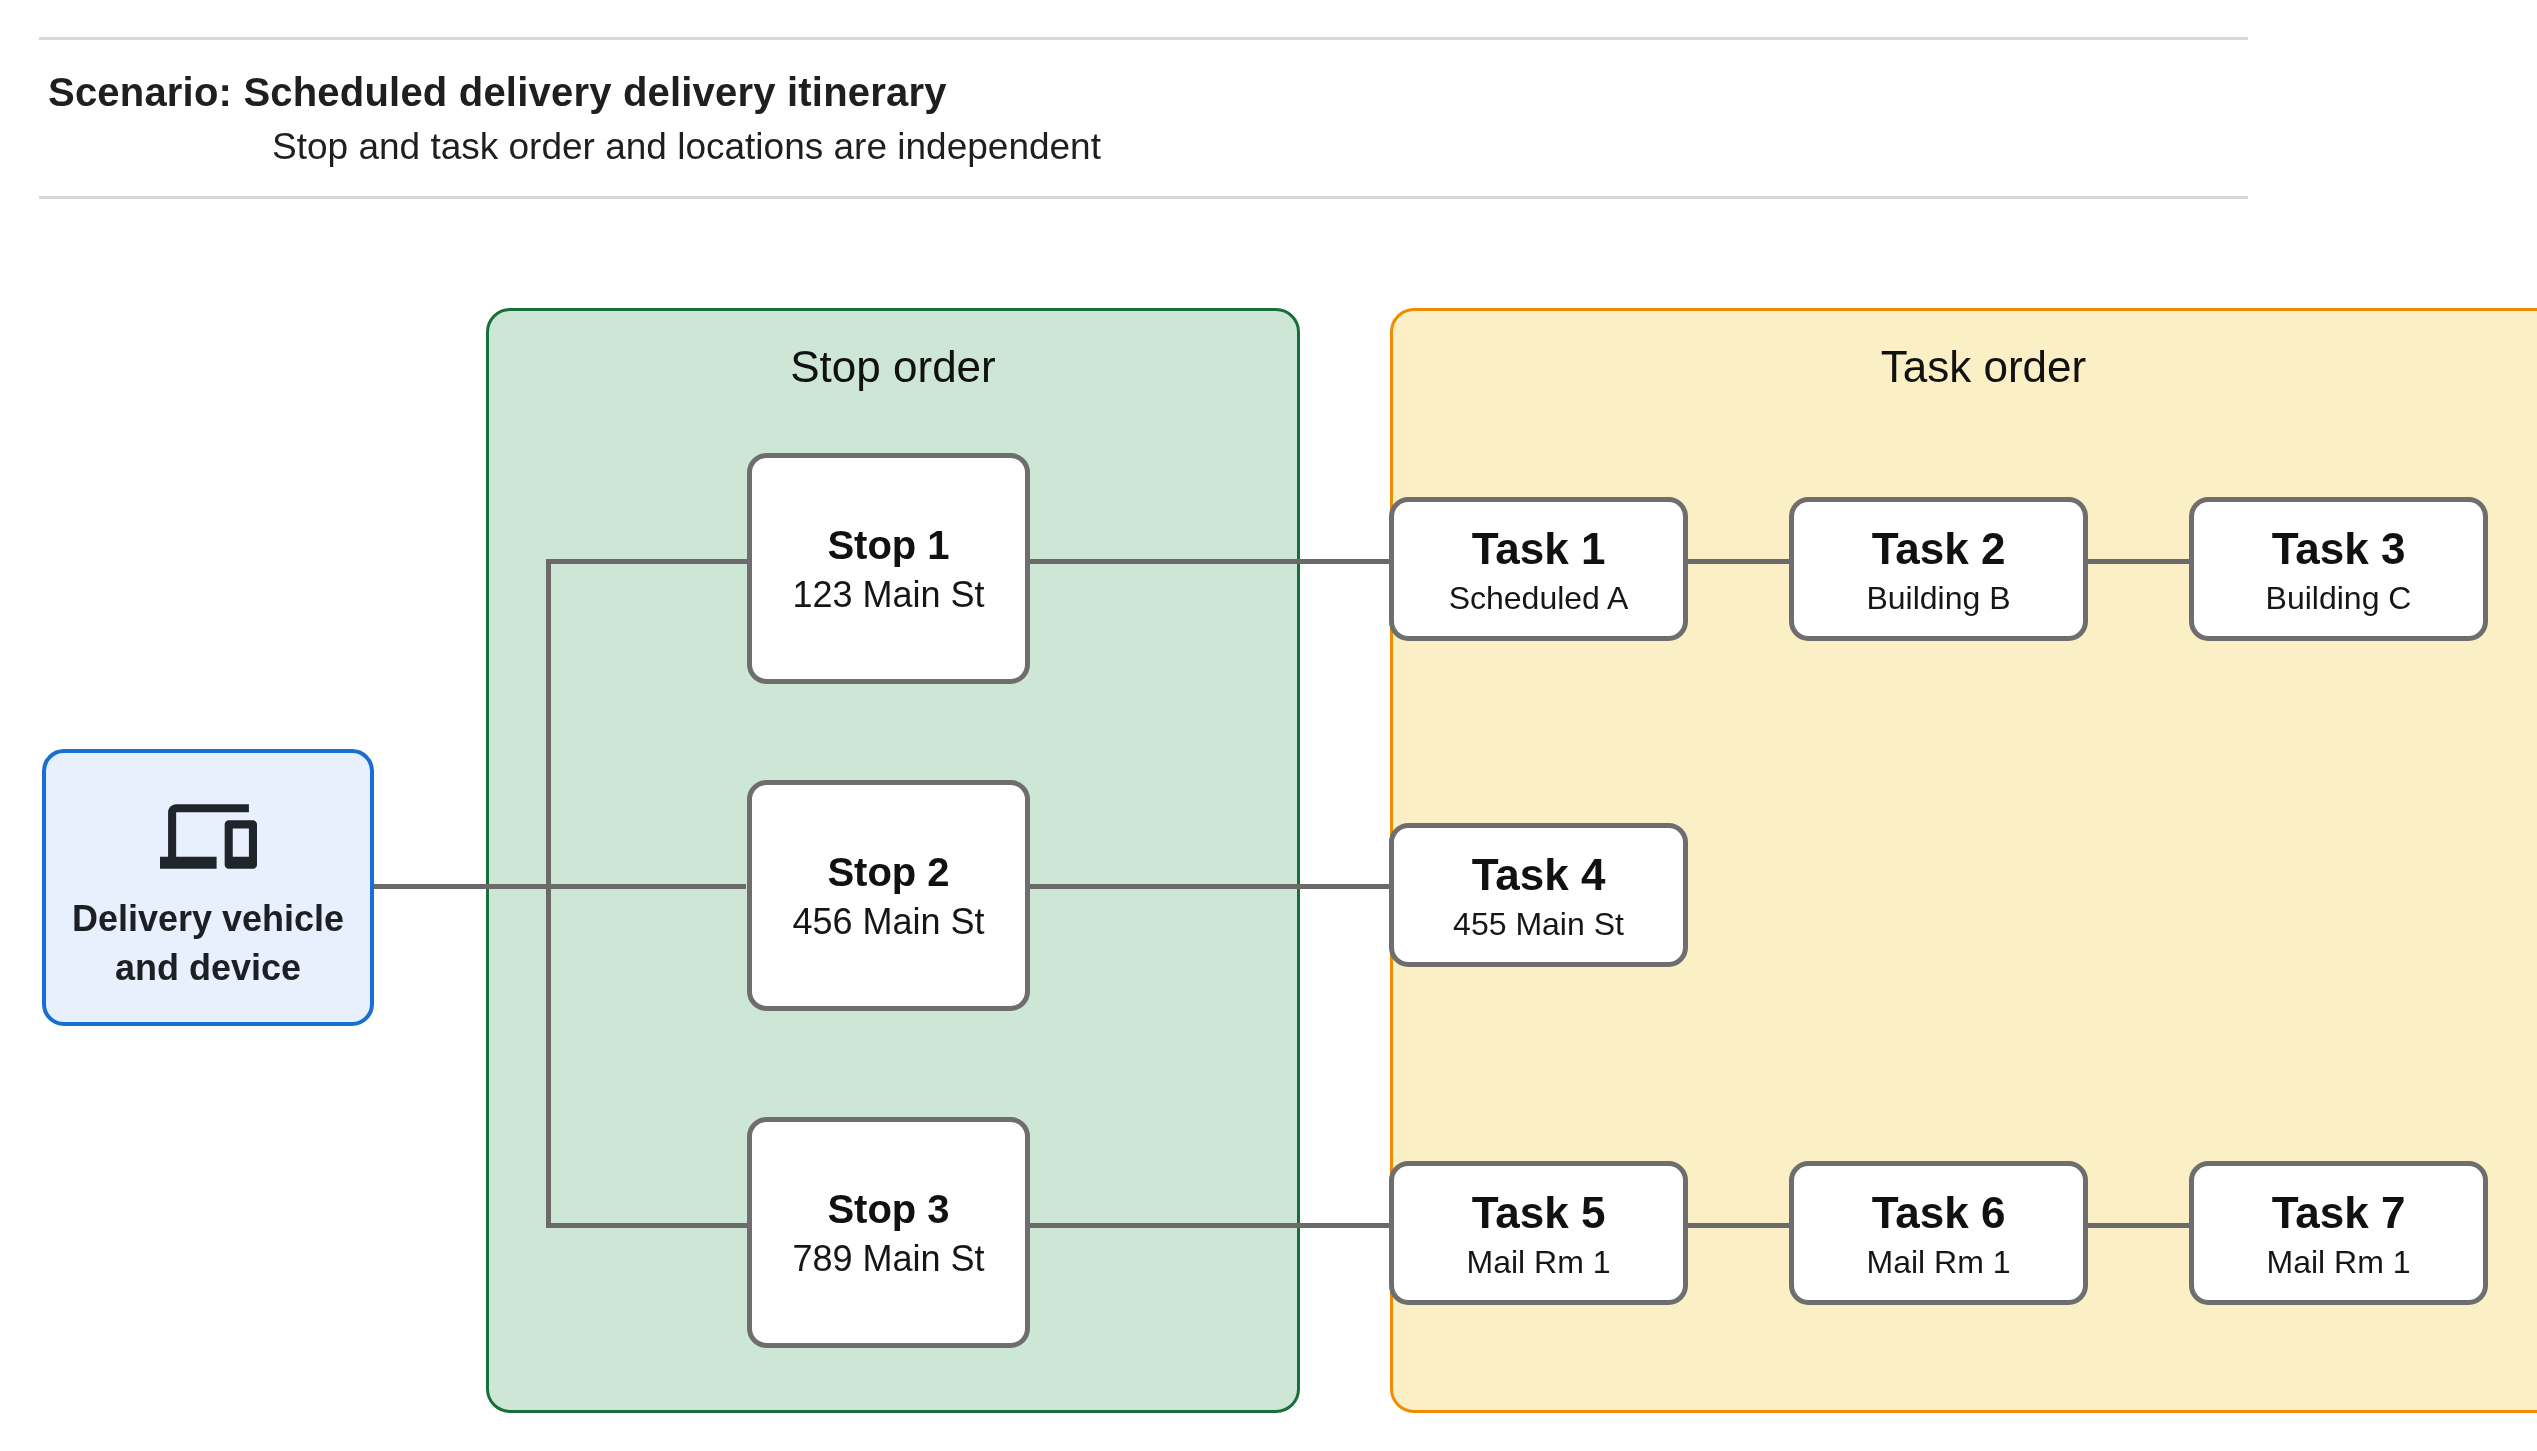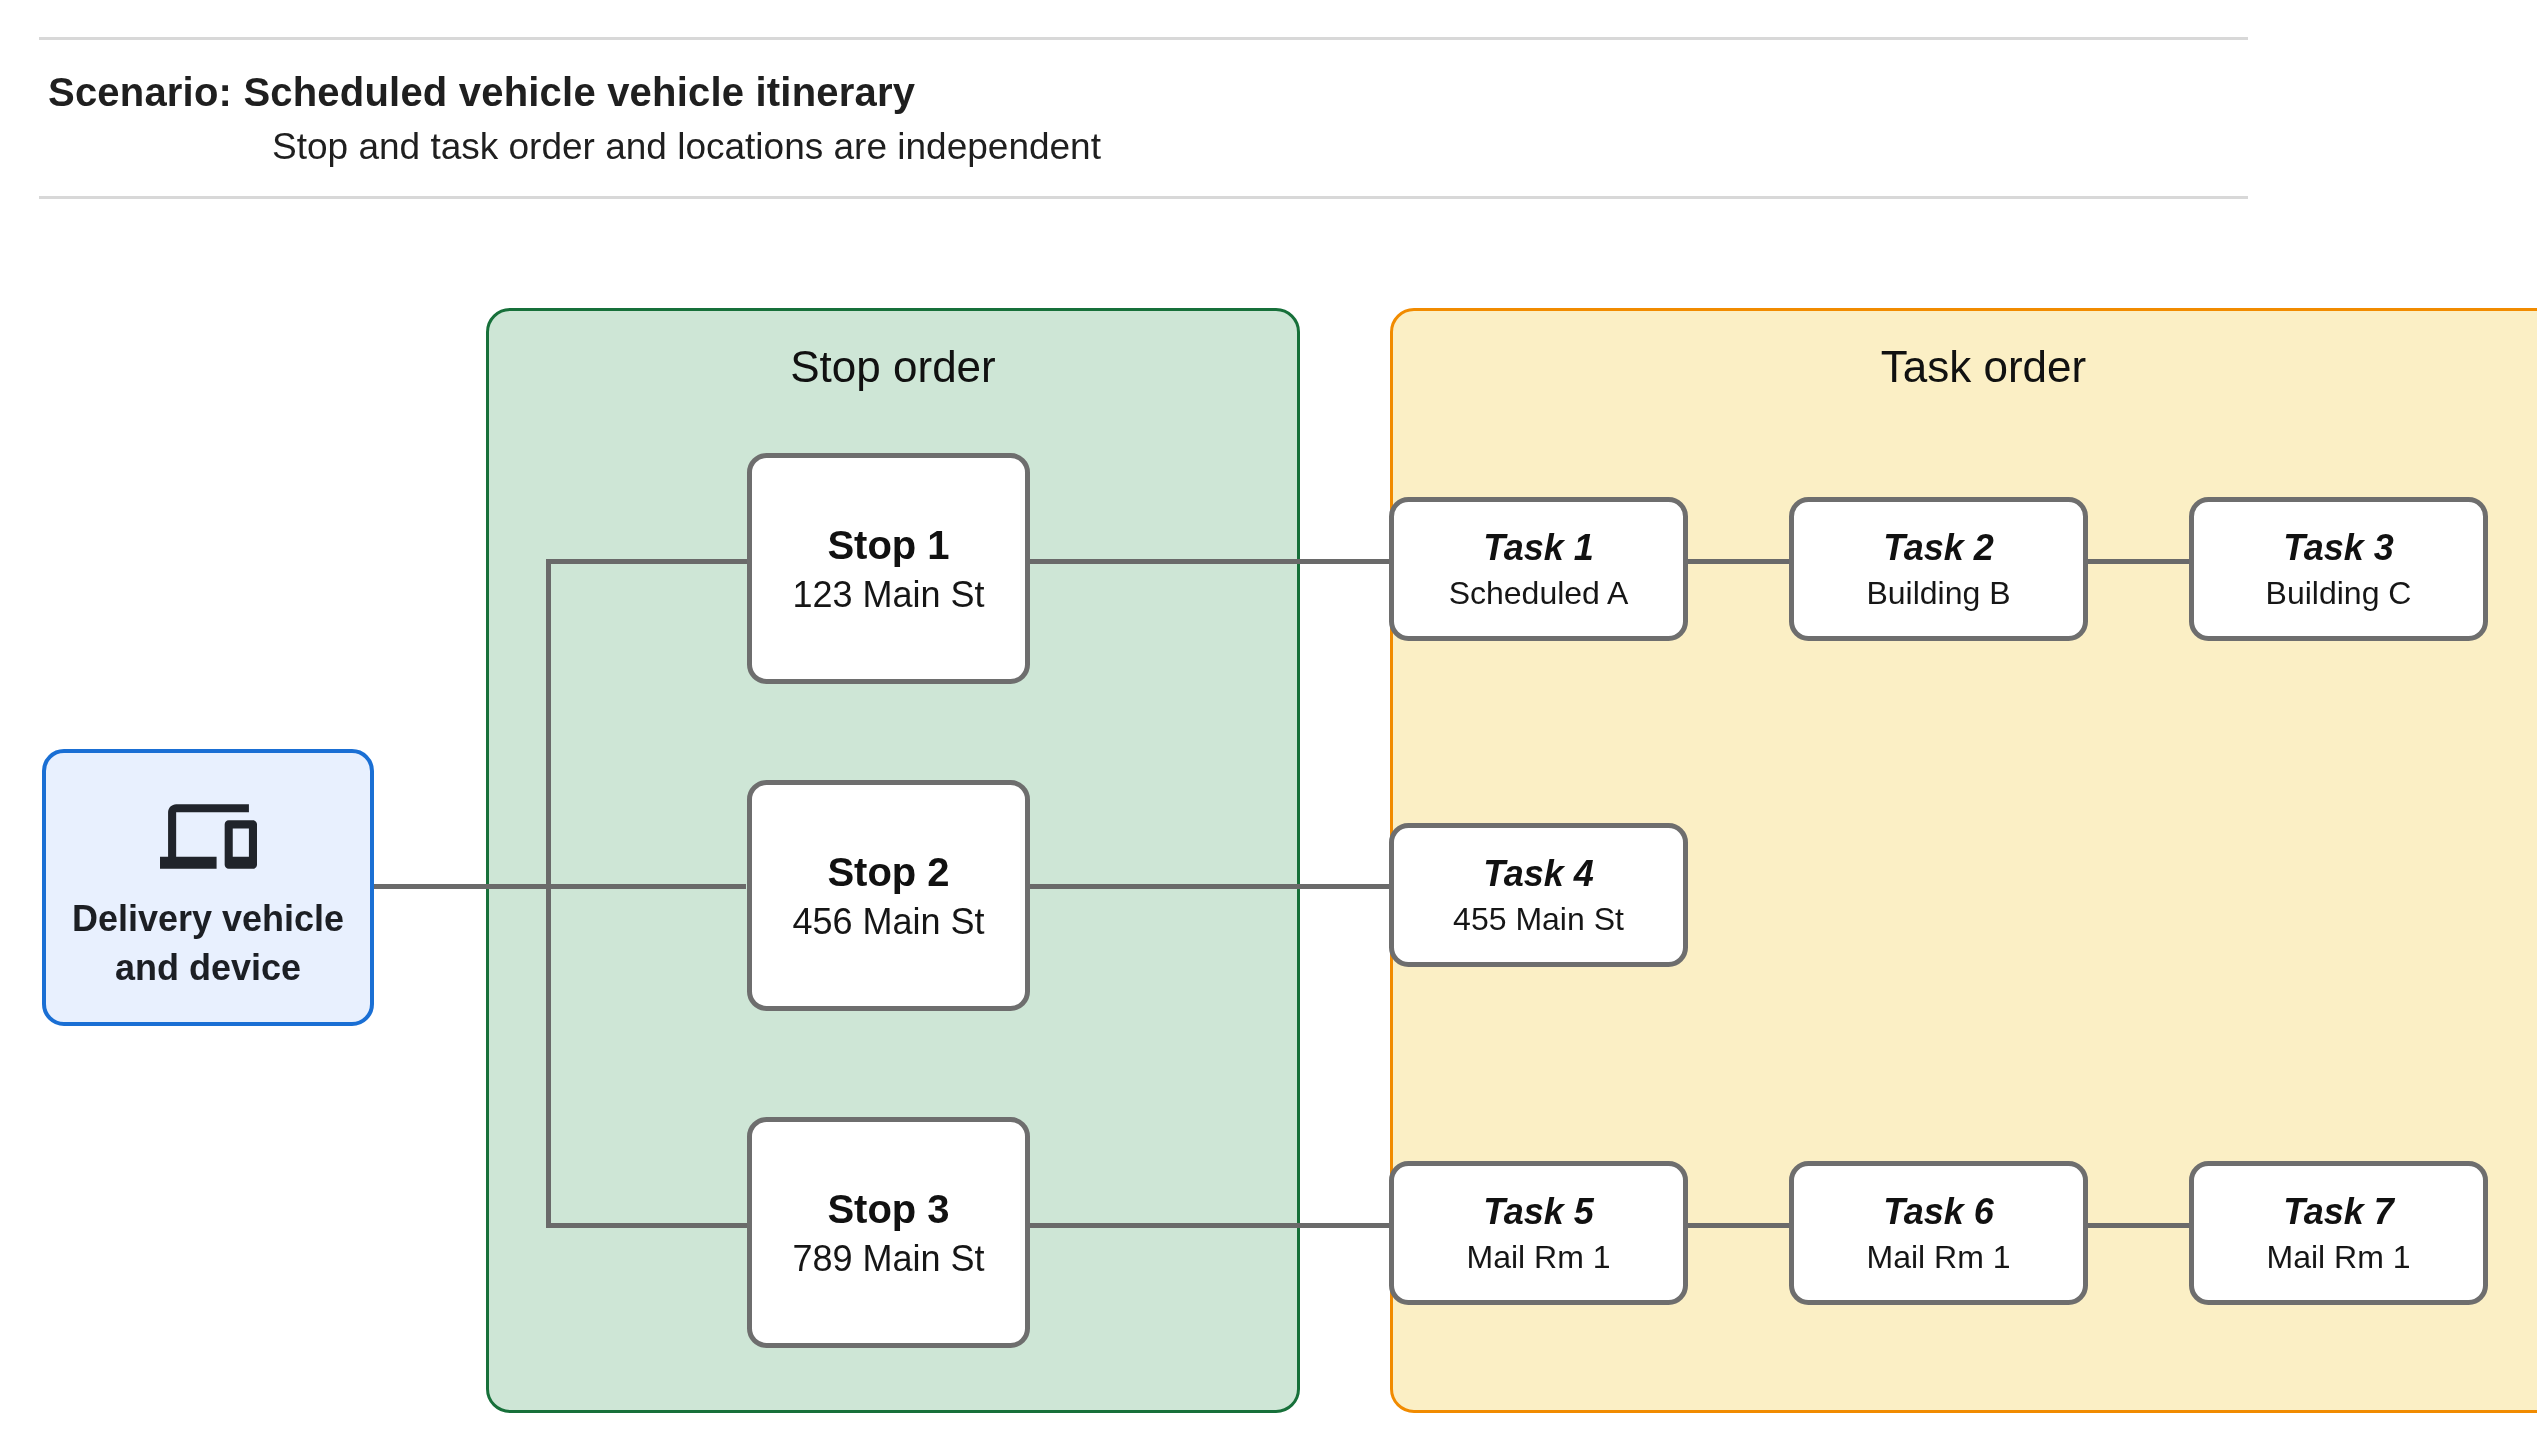--- a/index.html
+++ b/index.html
@@ -39,40 +39,40 @@
   
   .node{position:absolute;background:#ffffff;border:5.8px solid var(--node-border);border-radius:19.4px;
         display:flex;flex-direction:column;align-items:center;justify-content:center;z-index:3;margin-top:8px;}
   .node-title{font-weight:700;color:#111;}
   .node-sub{font-weight:400;color:#161616;}
   .stop{width:283px;height:231px;left:747px;}
   .stop .node-title{font-size:40px;line-height:1.35;}
   .stop .node-sub{font-size:36px;line-height:1.3;}
   .stop1{top:445px;} .stop2{top:772px;} .stop3{top:1109px;justify-content:center;}
   .task{width:299px;height:144px;}
-  .task .node-title{font-size:36px;line-height:1.35;font-style:italic;}
+  .task .node-title{font-size:44px;line-height:1.35;}
   .task .node-sub{font-size:32px;line-height:1.3;}
   .trow1{top:489px;} .trow2{top:815px;} .trow3{top:1153px;}
   .tcol1{left:1389px;} .tcol2{left:1789px;} .tcol3{left:2189px;}
 
   
   .vehicle{position:absolute;left:42px;top:749px;width:332px;height:277px;background:var(--blue-fill);
            border:4.8px solid var(--accent-blue);border-radius:22px;display:flex;flex-direction:column;
            align-items:center;z-index:3;padding:43px 11.6px 29px 11.6px;}
   .vehicle .v-icon{flex:0 0 auto;}
   .vehicle .v-spacer{flex:1 1 auto;}
   .vehicle .v-label{font-size:36px;font-weight:700;text-align:center;line-height:1.38;color:#1c1f24;}
 </style>
 </head>
 <body>
 
 <div class="stage">
 
   <div class="rule rule-top"></div>
-  <div class="page-title">Scenario: Scheduled vehicle vehicle itinerary</div>
+  <div class="page-title">Scenario: Scheduled delivery delivery itinerary</div>
   <div class="page-subtitle">Stop and task order and locations are independent</div>
   <div class="rule rule-bottom"></div>
 
   <div class="panel panel-stop">
     <div class="panel-title">Stop order</div>
   </div>
   <div class="panel panel-task">
     <div class="panel-title">Task order</div>
   </div>
 

